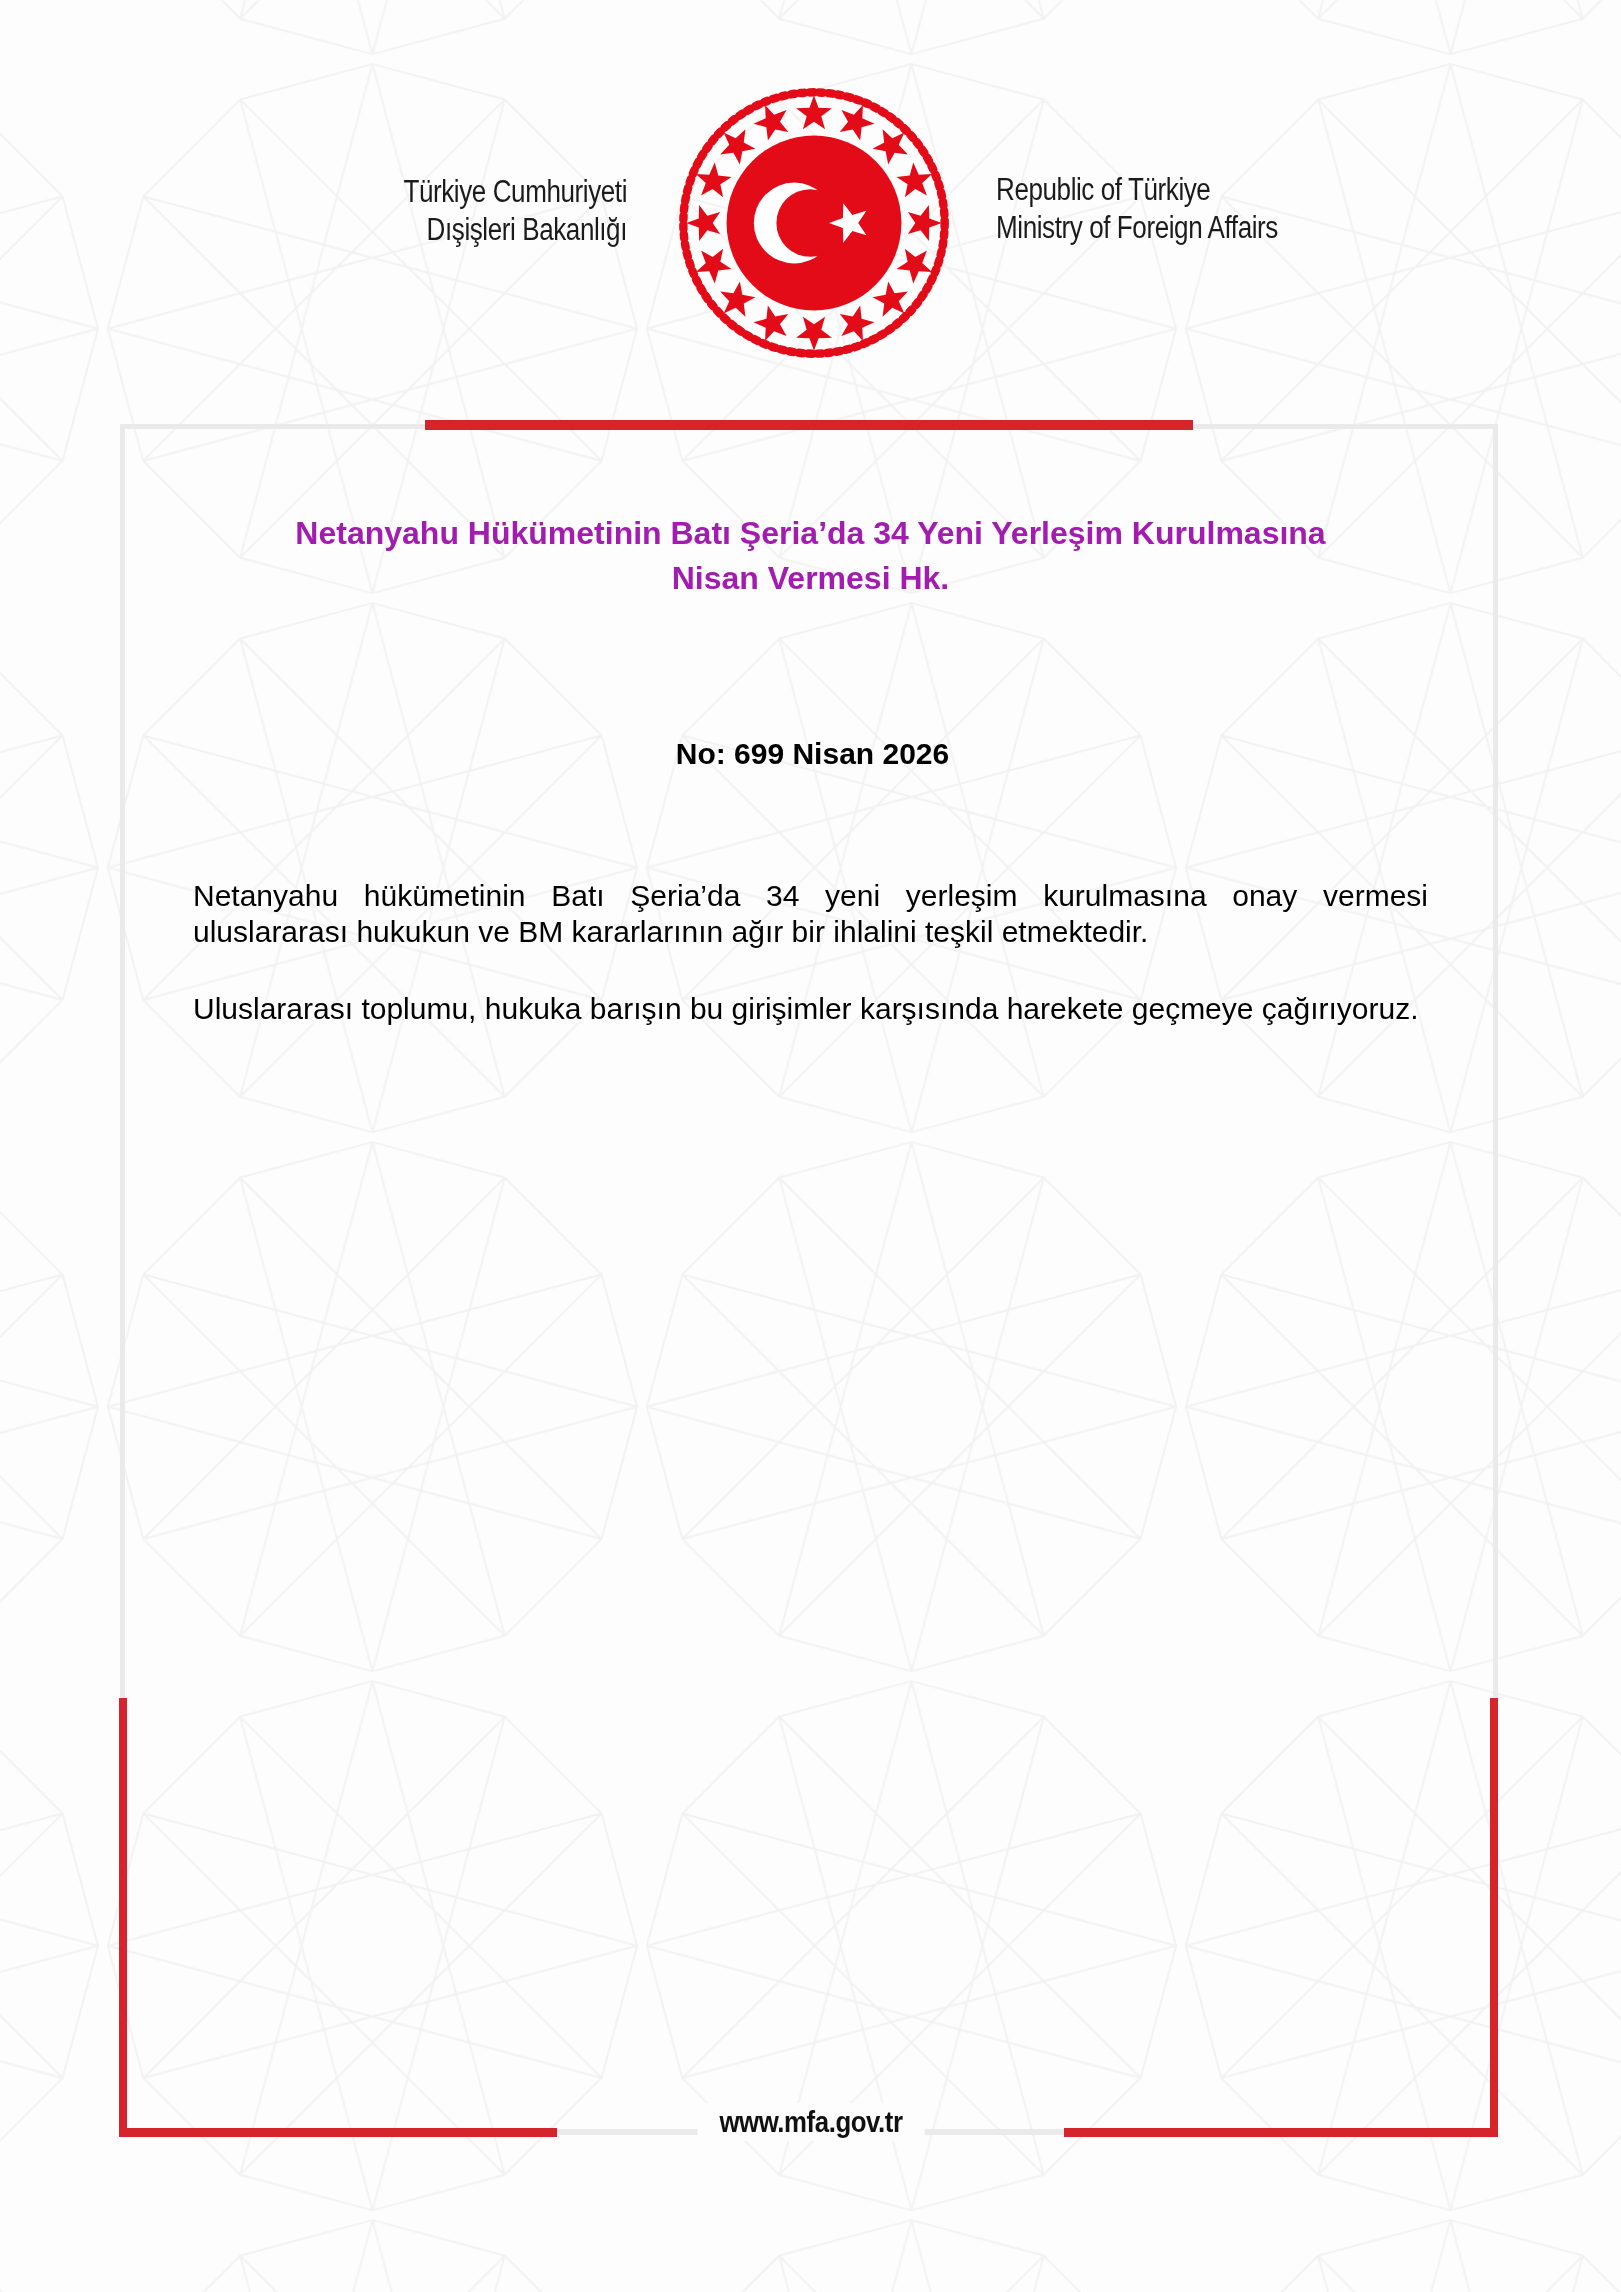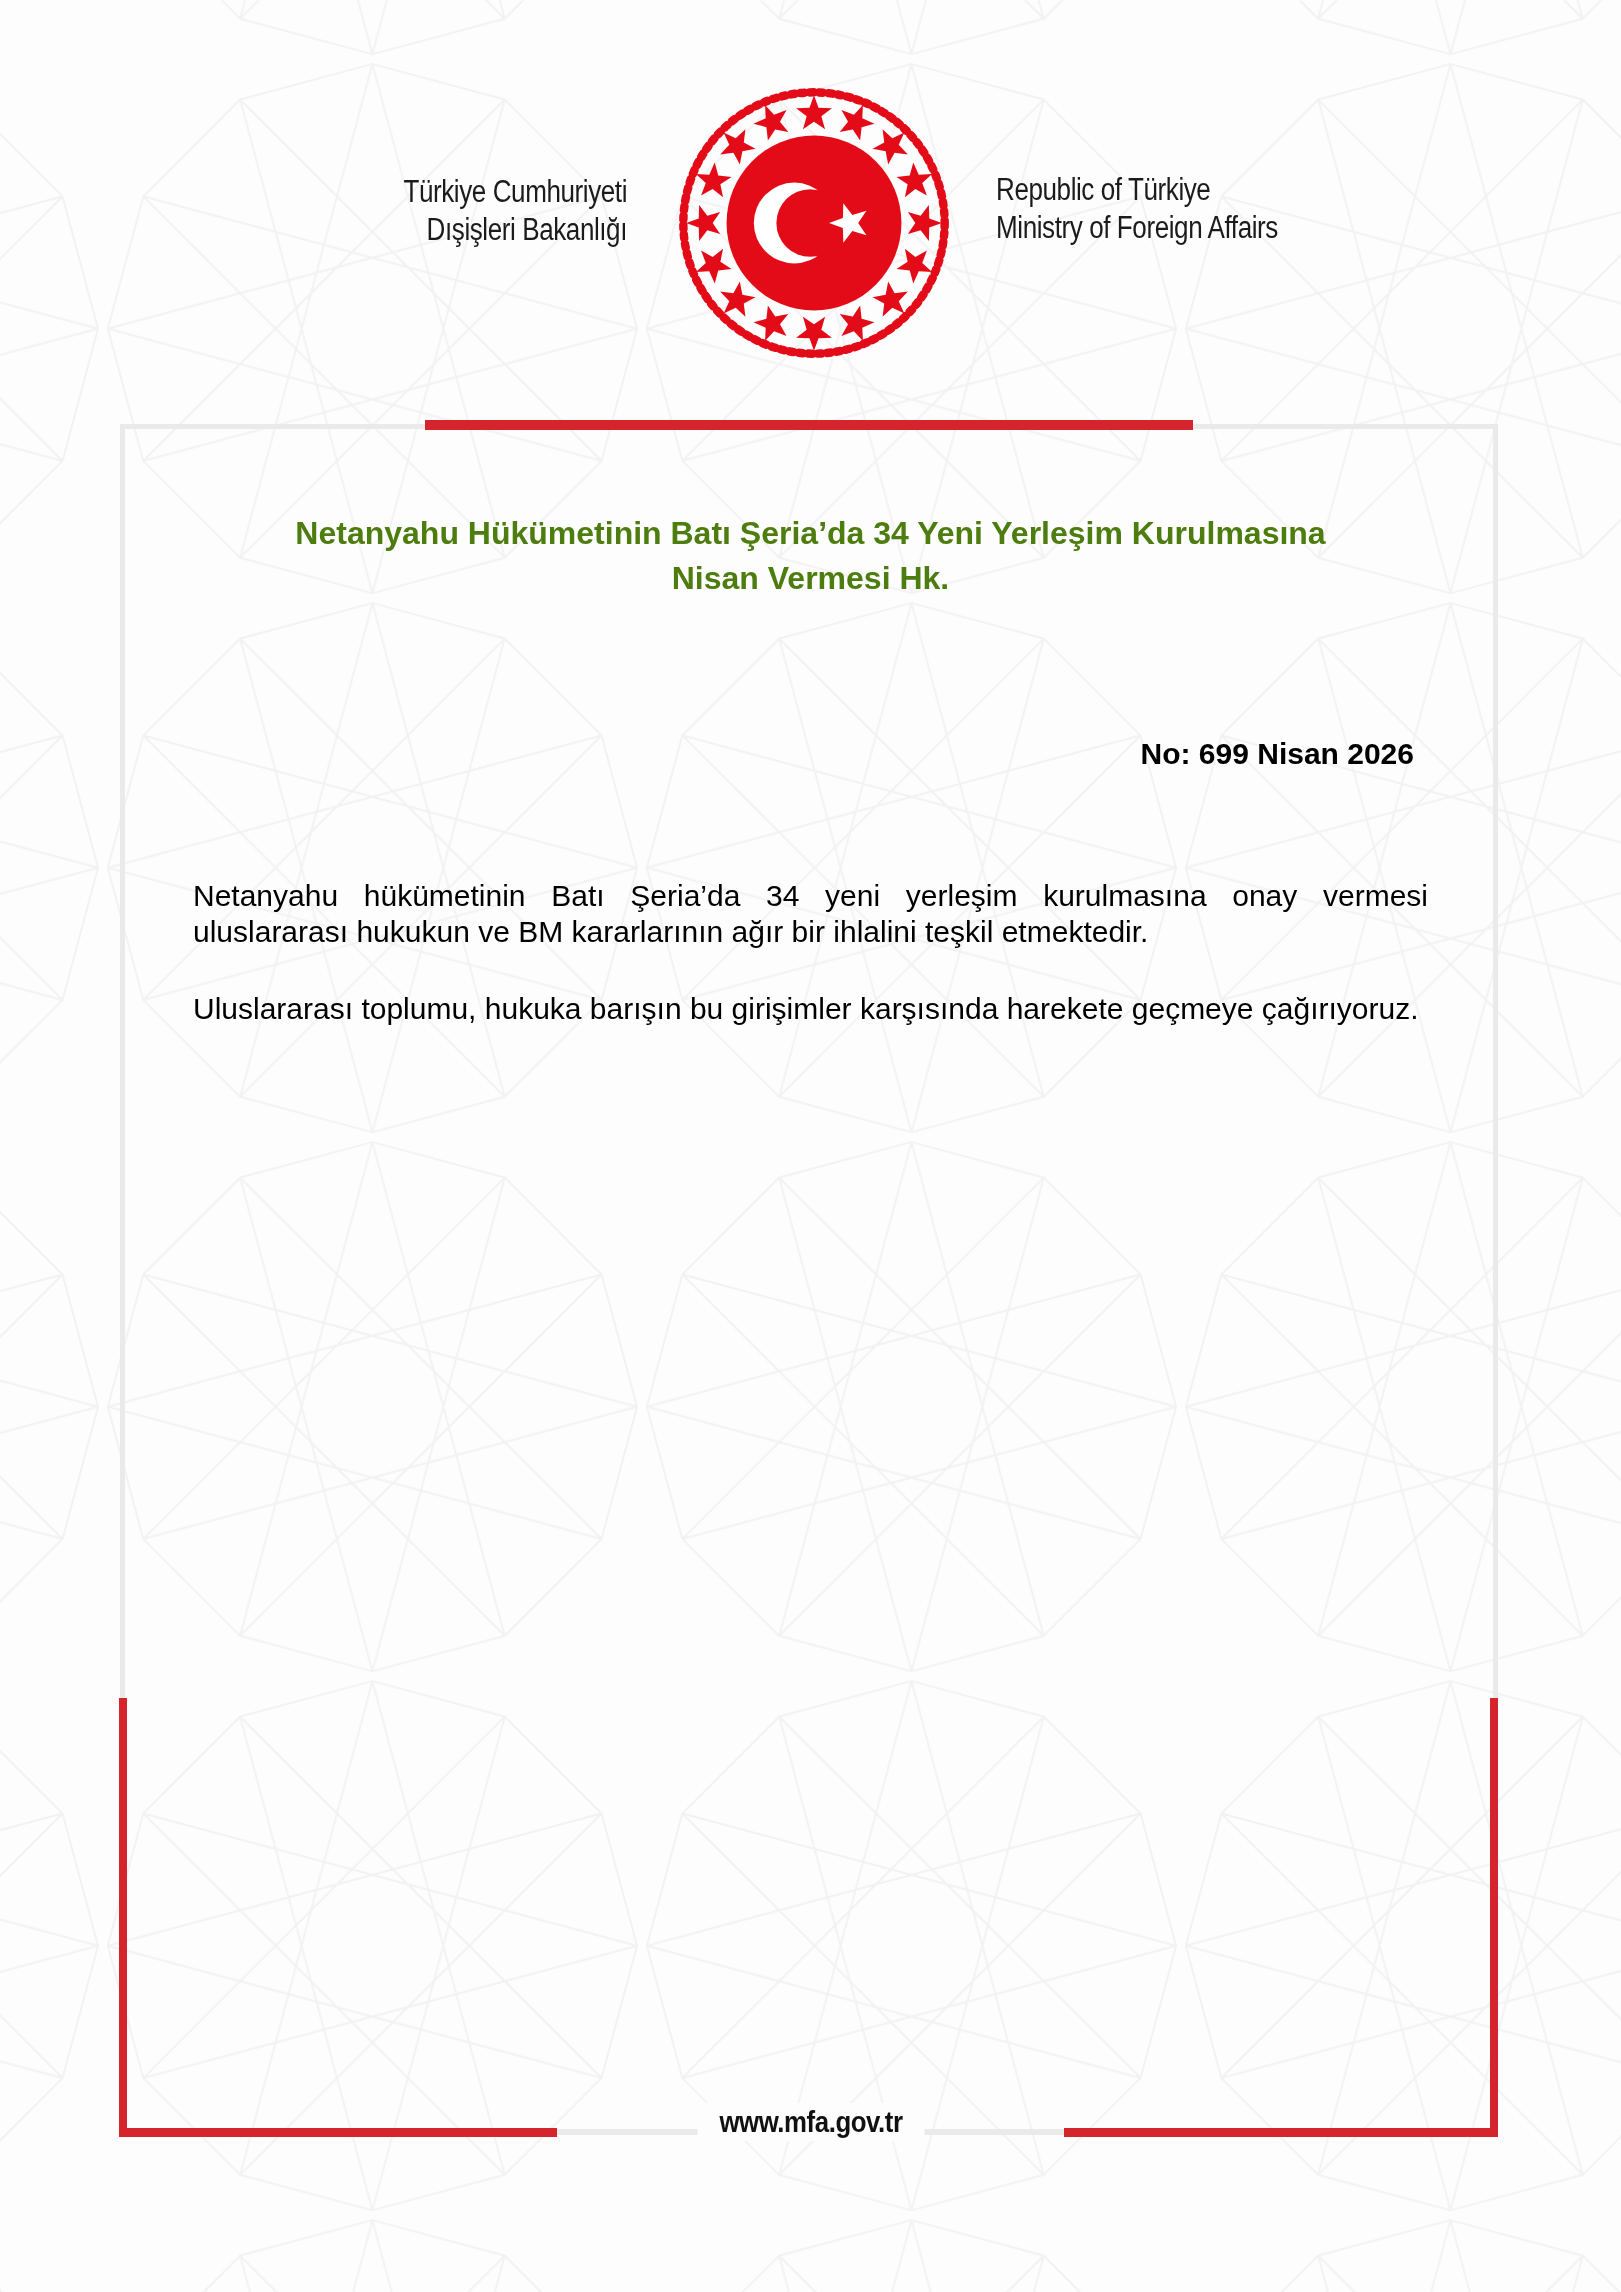--- a/index.html
+++ b/index.html
@@ -34,25 +34,25 @@
   .accent-bar-top { position:absolute; left:425px; top:420px; width:768px; height:9.8px; z-index:2; }
   .red-vert-left  { position:absolute; left:119px;  top:1698px; width:7.8px; height:439px; z-index:2; }
   .red-vert-right { position:absolute; left:1490px; top:1698px; width:7.8px; height:439px; z-index:2; }
   .red-bottom-left  { position:absolute; left:119px;  top:2128px; width:438px; height:8.8px; z-index:2; }
   .red-bottom-right { position:absolute; left:1064px; top:2128px; width:434px; height:8.8px; z-index:2; }
   .gray-bottom-mid  { position:absolute; left:557px;  top:2129px; width:508px; height:5.9px; background:#eaeaea; z-index:1; }
 
   
   .doc-title {
     position:absolute; left:193px; top:511px; width:1235px; text-align:center;
-    font-size:32px; font-weight:bold; line-height:45px; color:#4d7c0f; z-index:2;
+    font-size:32px; font-weight:bold; line-height:45px; color:#a21caf; z-index:2;
   }
   .meta-row {
     position:absolute; left:211px; top:737px; width:1203px;
-    display:flex; justify-content:flex-end; align-items:baseline;
+    display:flex; justify-content:center; align-items:baseline;
     font-size:30px; font-weight:bold; color:#000; z-index:2;
   }
   .body-text { position:absolute; left:193px; top:878px; width:1235px; z-index:2; }
   .body-text p {
     font-size:30px; line-height:36px; text-align:justify; text-align-last:left;
     color:#000; margin:0 0 41px 0;
   }
 
   
   .footer-site {

